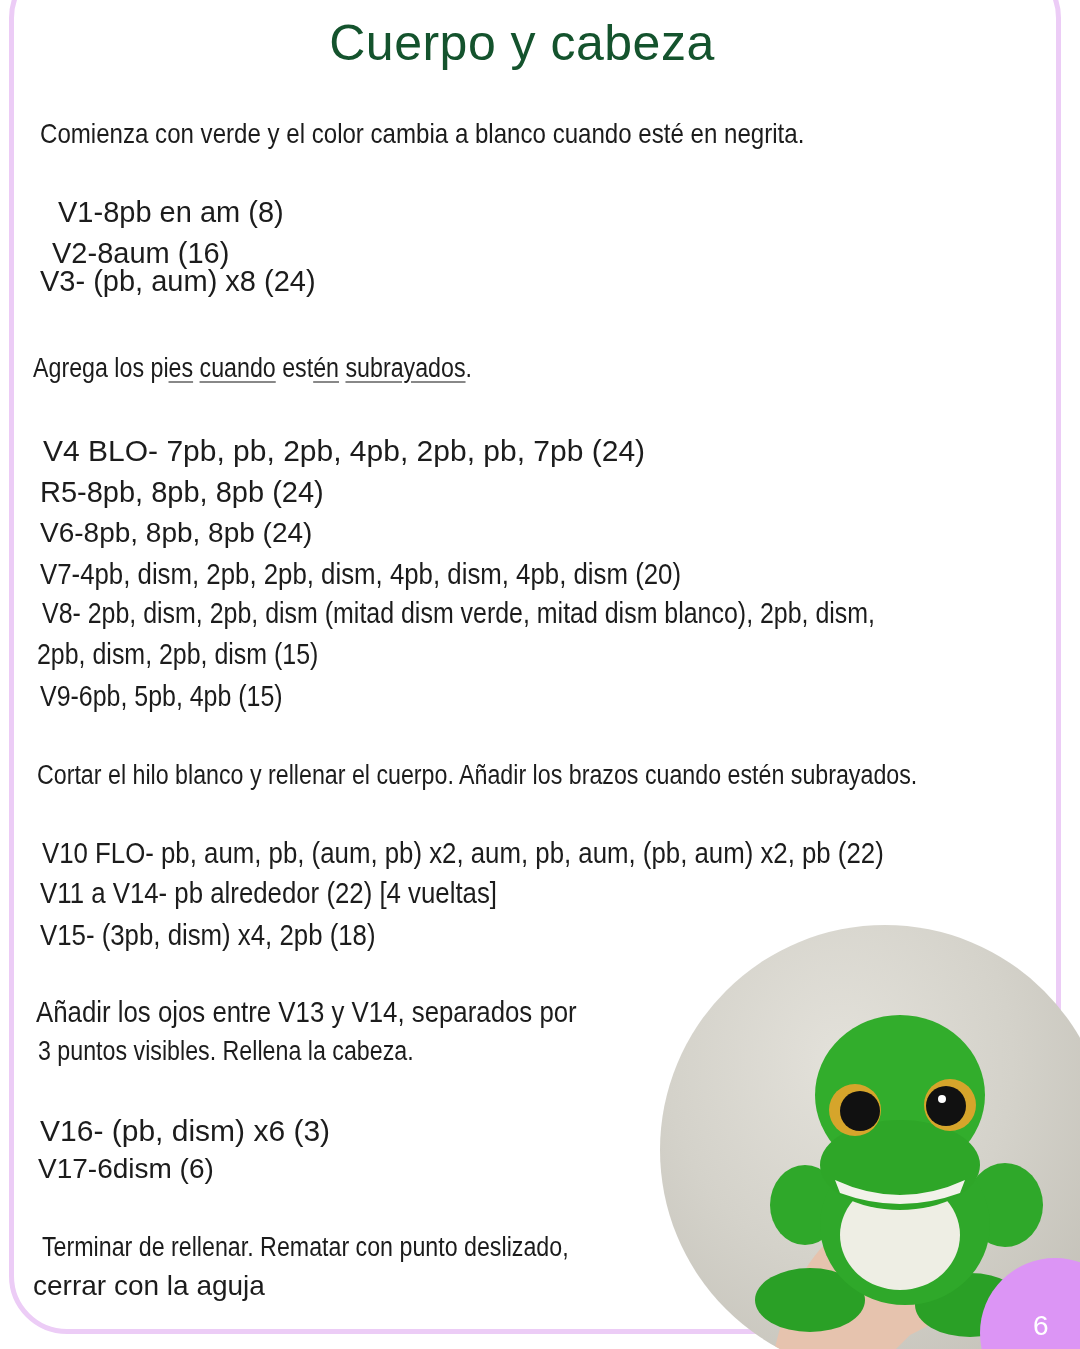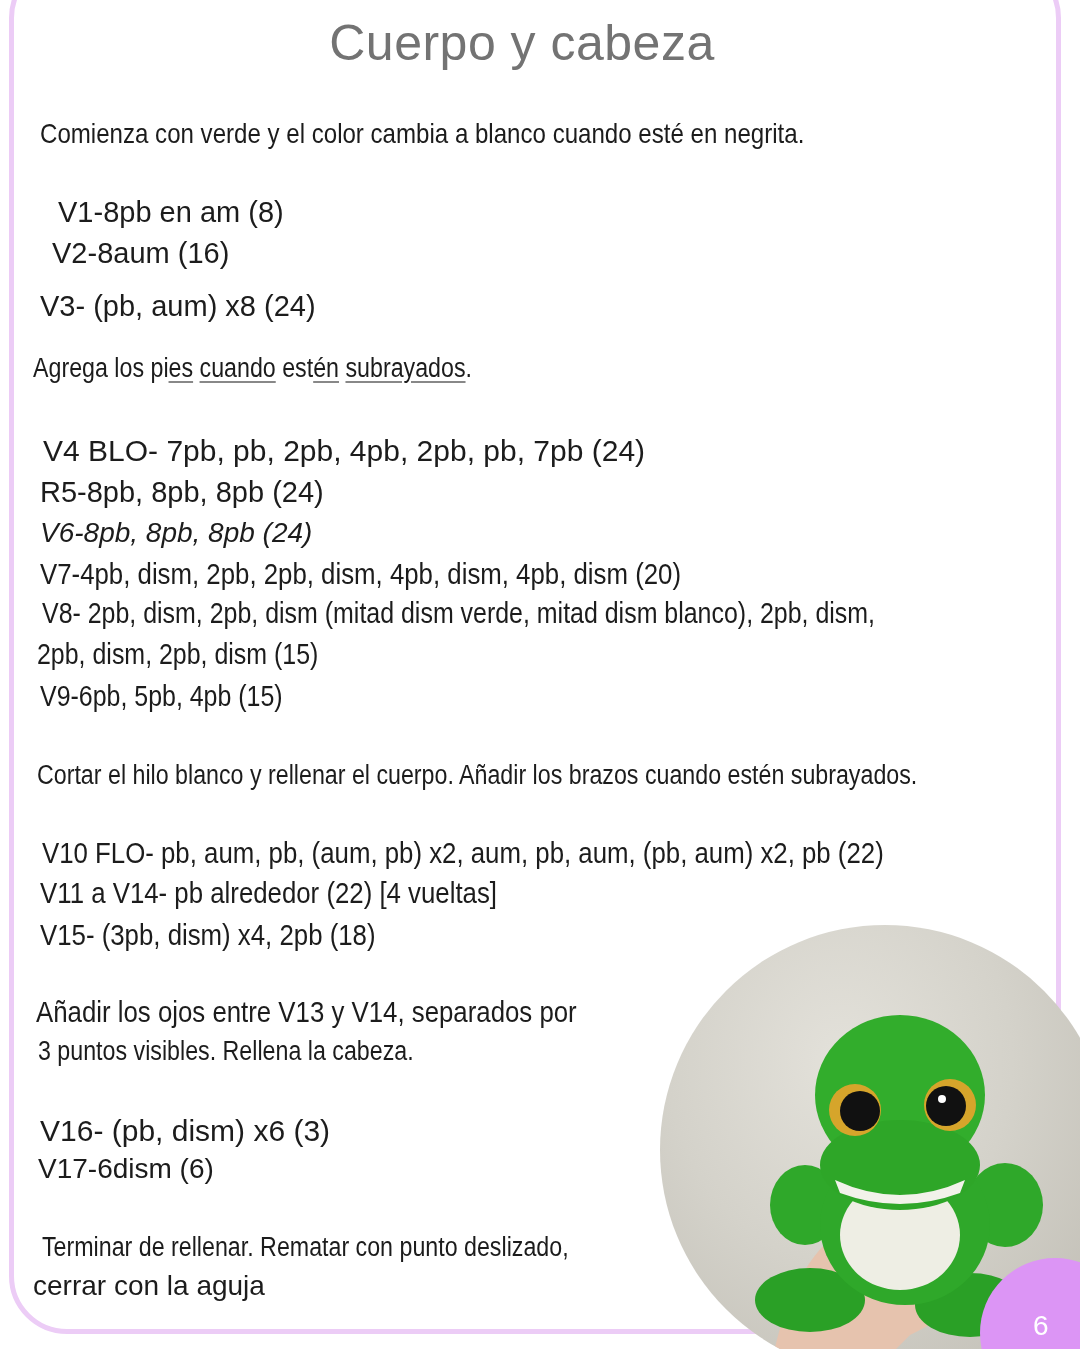--- a/index.html
+++ b/index.html
@@ -7,21 +7,21 @@
       width: 1080px; height: 1349px; background: #ffffff;
       position: relative; overflow: hidden;
       font-family: "Liberation Sans", "DejaVu Sans", sans-serif; color: #1c1c1c;
     }
     .frame {
       position: absolute; left: 9px; top: -40px; width: 1052px; height: 1374px;
       border: 5px solid #ecccf6; border-radius: 58px; box-sizing: border-box;
     }
     .title {
       position: absolute; top: 14px; left: 0; width: 1044px; text-align: center;
-      font-size: 50px; color: #737373; letter-spacing: 0.5px;
+      font-size: 50px; color: #14532d; letter-spacing: 0.5px;
     }
     .t { position: absolute; white-space: nowrap; }
     .cond { transform-origin: left center; transform: scaleX(0.86); }
     .s27 { font-size: 27px; }
     .s28 { font-size: 28px; }
     .s29 { font-size: 29px; }
     .s30 { font-size: 30px; }
     .u { text-decoration: underline; text-decoration-color: #888; text-underline-offset: 4px; }
 
     .photo {
@@ -42,29 +42,29 @@
 <body>
 
 <div class="frame"></div>
 
 <div class="title">Cuerpo y cabeza</div>
 
 <div class="t s28 cond" style="left:40px; top:118px;">Comienza con verde y el color cambia a blanco cuando esté en negrita.</div>
 
 <div class="t s29" style="left:40px; top:196px;margin-left:18px;">V1-8pb en am (8)</div>
 <div class="t s29" style="left:52px; top:237px;">V2-8aum (16)</div>
-<div class="t s29" style="left:40px; top:290px;">V3- (pb, aum) x8 (24)</div>
+<div class="t s29" style="left:40px; top:265px;">V3- (pb, aum) x8 (24)</div>
 
 <div class="t s27 cond" style="left:33px; top:353px;">
   <span>Agrega los </span><span>pi</span><span class="u">es</span><span> </span><span class="u">cuando</span><span> est</span><span class="u">én</span><span> </span><span class="u">subrayados</span><span>.</span>
 </div>
 
 <div class="t s30" style="left:43px; top:434px;">V4 BLO- 7pb, pb, 2pb, 4pb, 2pb, pb, 7pb (24)</div>
 <div class="t s29" style="left:40px; top:476px;text-align:right;">R5-8pb, 8pb, 8pb (24)</div>
-<div class="t s28" style="left:40px; top:517px;font-style:italic;">V6-8pb, 8pb, 8pb (24)</div>
+<div class="t s28" style="left:40px; top:517px;">V6-8pb, 8pb, 8pb (24)</div>
 <div class="t s30 cond" style="left:40px; top:557px;">V7-4pb, dism, 2pb, 2pb, dism, 4pb, dism, 4pb, dism (20)</div>
 <div class="t s29 cond" style="left:42px; top:597px;">V8- 2pb, dism, 2pb, dism (mitad dism verde, mitad dism blanco), 2pb, dism,</div>
 <div class="t s29 cond" style="left:37px; top:638px;">2pb, dism, 2pb, dism (15)</div>
 <div class="t s29 cond" style="left:40px; top:680px;">V9-6pb, 5pb, 4pb (15)</div>
 
 <div class="t s27 cond" style="left:37px; top:760px;">Cortar el hilo blanco y rellenar el cuerpo. Añadir los brazos cuando estén subrayados.</div>
 
 <div class="t s30 cond" style="left:42px; top:836px;">V10 FLO- pb, aum, pb, (aum, pb) x2, aum, pb, aum, (pb, aum) x2, pb (22)</div>
 <div class="t s30 cond" style="left:40px; top:876px;">V11 a V14- pb alrededor (22) [4 vueltas]</div>
 <div class="t s30 cond" style="left:40px; top:918px;">V15- (3pb, dism) x4, 2pb (18)</div>

